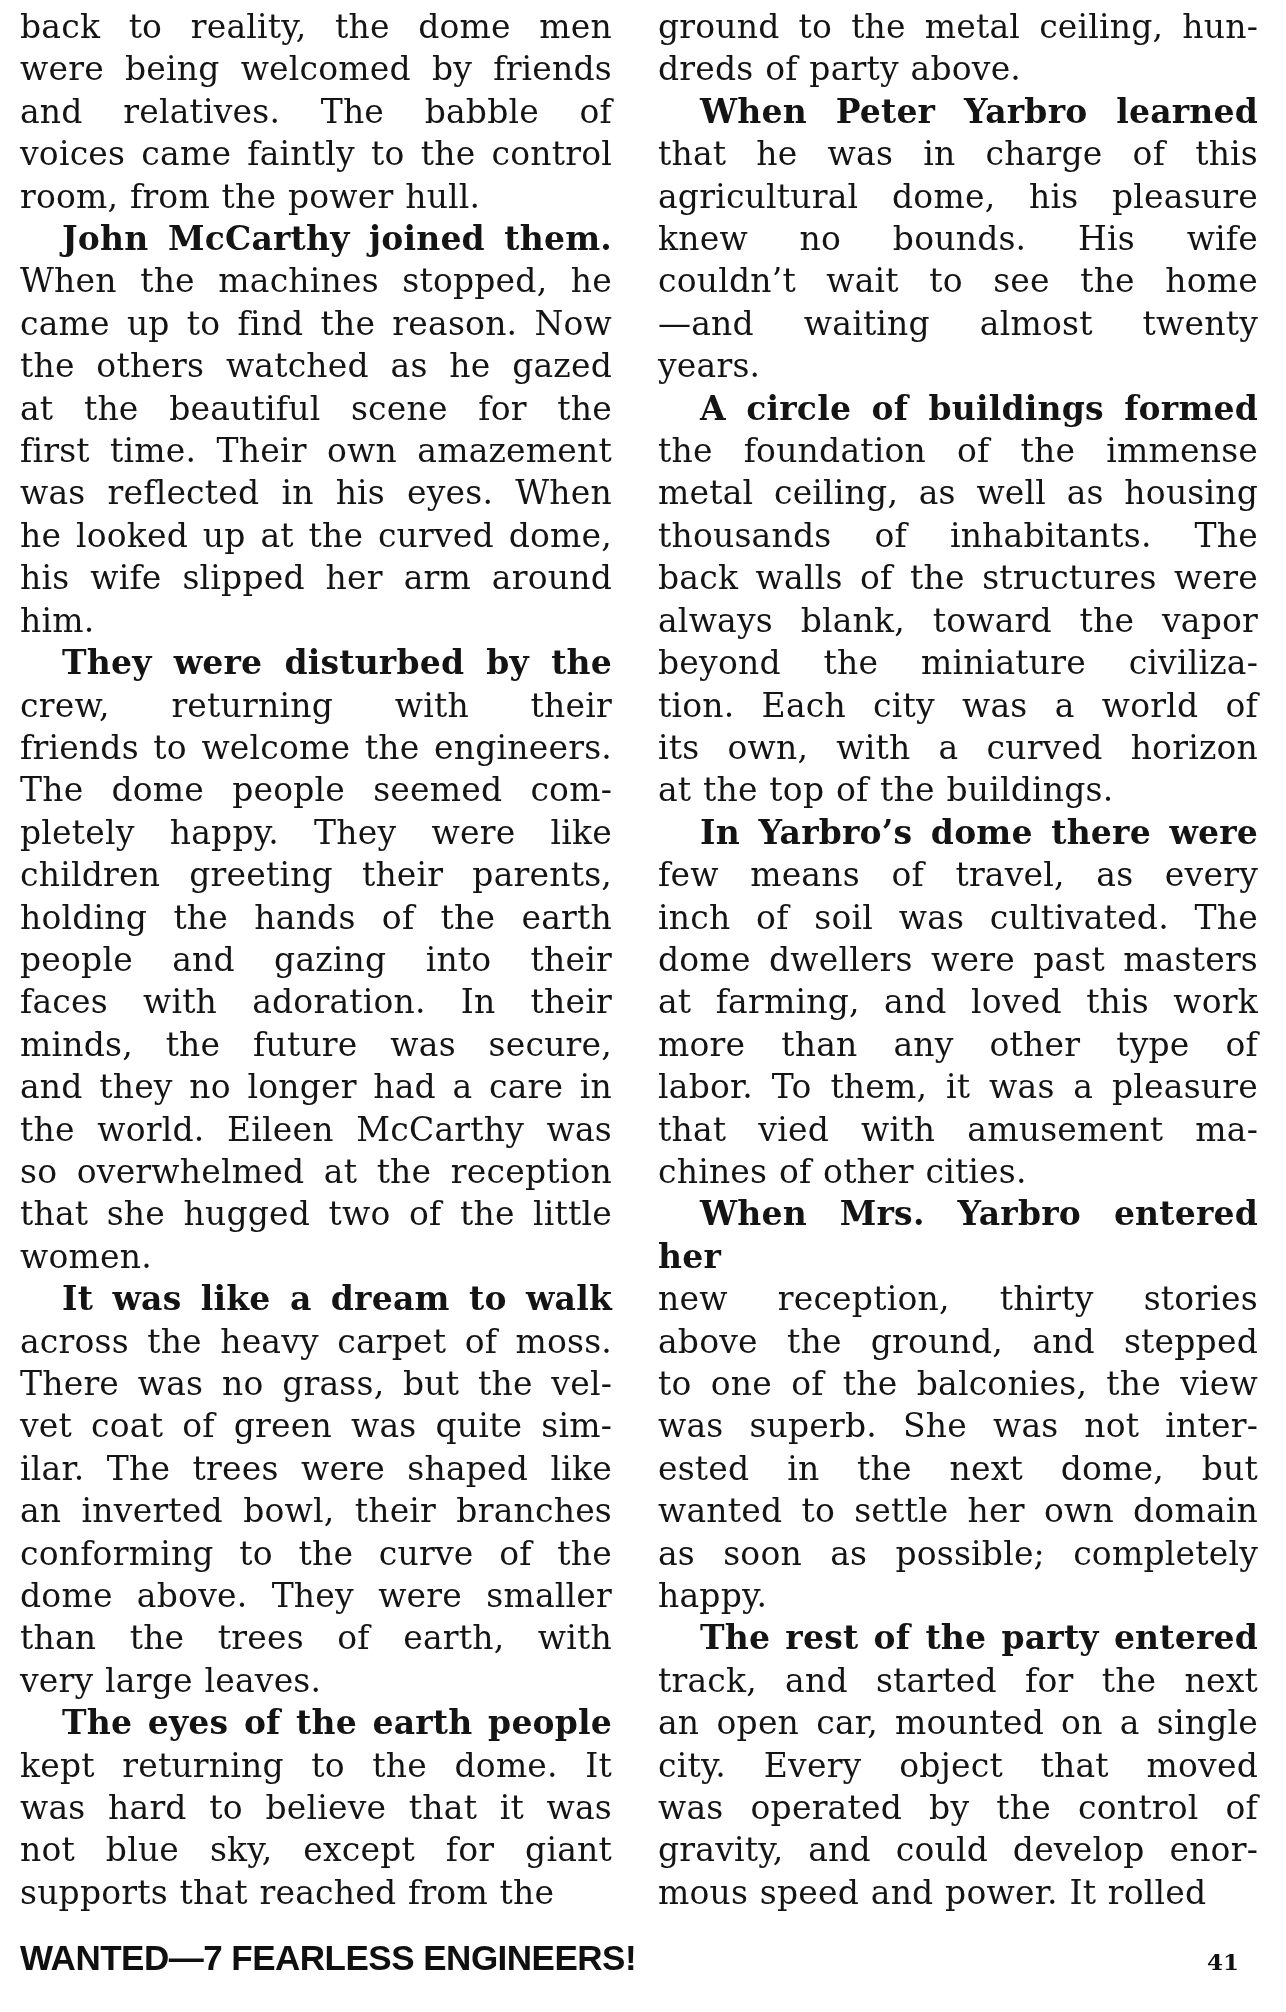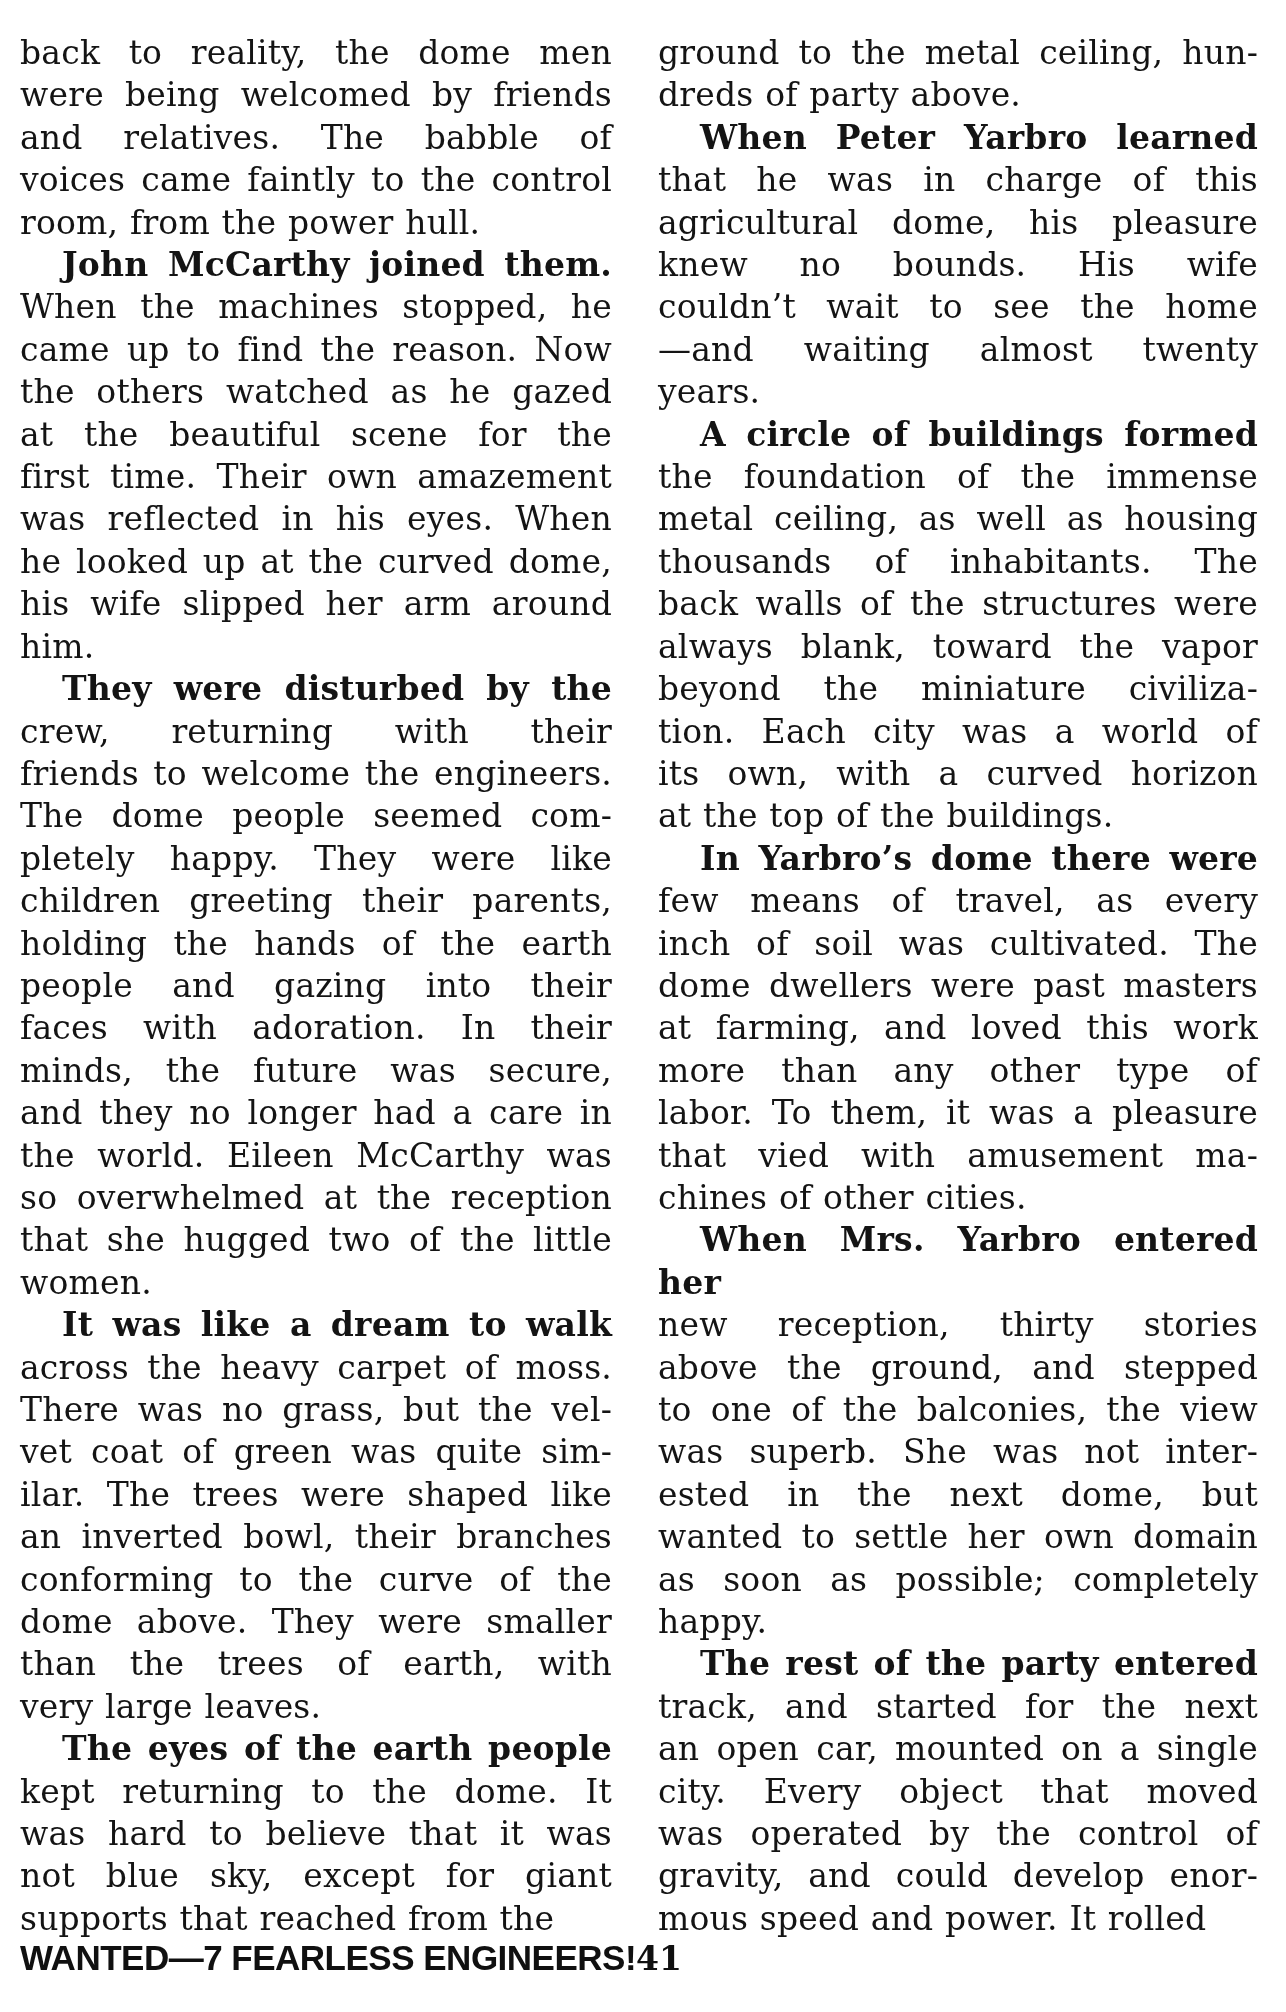--- a/index.html
+++ b/index.html
@@ -6,23 +6,22 @@
   body {
     width: 1286px;
     height: 2012px;
     background: #ffffff;
     color: #141414;
     font-family: "DejaVu Serif", serif;
     overflow: hidden;
     position: relative;
   }
   .page {
-    padding: 12px 28px 0 20px;
+    padding: 6px 28px 0 20px;
     box-sizing: border-box;
-    margin-top: 20px;
   }
   .columns {
     display: flex;
     gap: 46px;
   }
   .col { flex: 0 0 auto; }
   .col-left  { width: 592px; }
   .col-right { width: 600px; }
   .paragraph { margin: 0; }
   .line {
@@ -40,33 +39,34 @@
   }
   .paragraph.indent .line:first-child { text-indent: 42px; font-weight: bold; }
   .footer {
     position: absolute;
     left: 0;
     top: 1938px;
     width: 1269px;
     box-sizing: border-box;
     padding: 0 30px 0 20px;
     display: flex;
+    justify-content: space-between;
     align-items: baseline;
   }
   .running-title {
     font-family: "Liberation Sans", sans-serif;
     font-weight: 700;
     font-size: 35px;
     letter-spacing: -0.5px;
     color: #101010;
   }
   .page-number {
     font-family: "DejaVu Serif", serif;
     font-weight: 700;
-    font-size: 33px;
+    font-size: 23px;
     color: #101010;
   }
 </style>
 </head>
 <body>
 
 <div class="page">
   <div class="columns">
     <div class="col col-left">
         <div class="paragraph">

